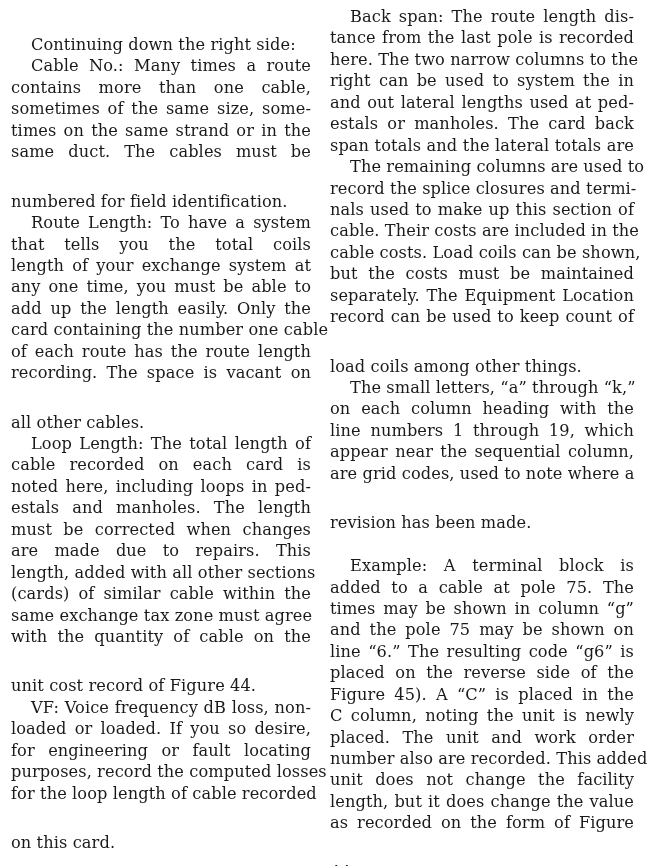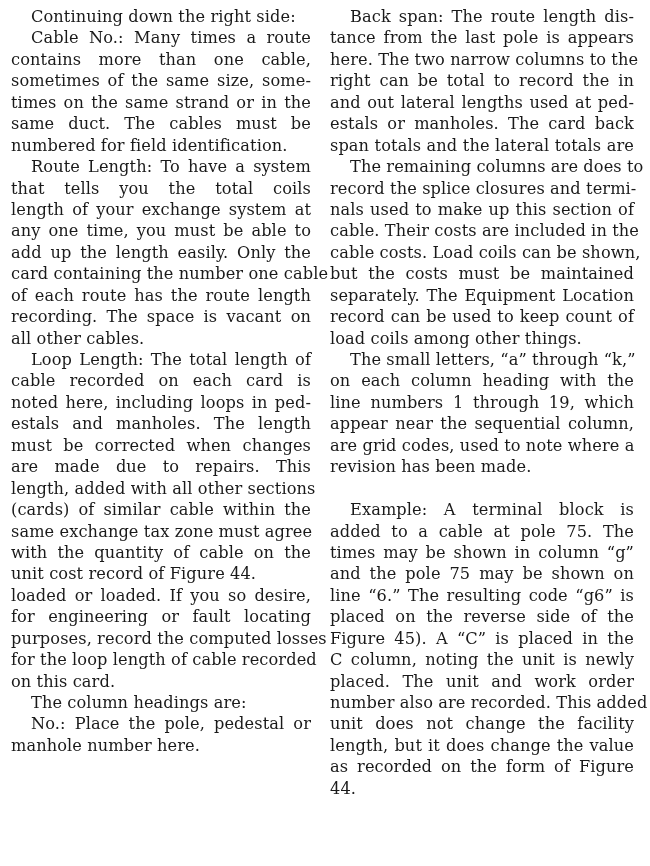--- a/index.html
+++ b/index.html
@@ -5,21 +5,21 @@
     html, body { margin: 0; padding: 0; background: #ffffff; }
     body { width: 650px; height: 866px; overflow: hidden; position: relative;
            font-family: "DejaVu Serif", "Liberation Serif", serif; color: #1a1a1a; }
     .col { position: absolute; top: 6px; }
     #col-left { left: 11px; width: 300px; }
     #col-right { left: 330px; width: 304px; }
     .para { margin: 0; }
     .line { display: block; height: 21.45px; line-height: 21.45px; font-size: 16.2px;
             white-space: nowrap; text-align: justify; text-align-last: justify;
             letter-spacing: 0.1px; }
-    .line.last { text-align-last: left; }
+    .line.last { text-align-last: left; margin-top: 28px; }
     .line.indent { padding-left: 20px; }
     .gap { height: 21.45px; }
     b.lead { font-weight: normal; }
   </style>
 </head>
 <body>
 
 <div class="col" id="col-left">
     <div class="para">
       <span class="line indent last">Continuing down the right side:</span>
@@ -50,46 +50,47 @@
       <span class="line">estals and manholes. The length</span>
       <span class="line">must be corrected when changes</span>
       <span class="line">are made due to repairs. This</span>
       <span class="line">length, added with all other sections</span>
       <span class="line">(cards) of similar cable within the</span>
       <span class="line">same exchange tax zone must agree</span>
       <span class="line">with the quantity of cable on the</span>
       <span class="line last">unit cost record of Figure 44.</span>
     </div>
     <div class="para">
+      <span class="line indent">VF: Voice frequency dB loss, non-</span>
       <span class="line">loaded or loaded. If you so desire,</span>
       <span class="line">for engineering or fault locating</span>
       <span class="line">purposes, record the computed losses</span>
       <span class="line">for the loop length of cable recorded</span>
       <span class="line last">on this card.</span>
     </div>
     <div class="para">
       <span class="line indent last">The column headings are:</span>
     </div>
     <div class="para">
       <span class="line indent">No.: Place the pole, pedestal or</span>
       <span class="line last">manhole number here.</span>
     </div>
   </div>
 <div class="col" id="col-right">
     <div class="para">
       <span class="line indent">Back span: The route length dis-</span>
-      <span class="line">tance from the last pole is appears</span>
+      <span class="line">tance from the last pole is recorded</span>
       <span class="line">here. The two narrow columns to the</span>
-      <span class="line">right can be total to record the in</span>
+      <span class="line">right can be used to system the in</span>
       <span class="line">and out lateral lengths used at ped-</span>
       <span class="line">estals or manholes. The card back</span>
       <span class="line">span totals and the lateral totals are</span>
     </div>
     <div class="para">
-      <span class="line indent">The remaining columns are does to</span>
+      <span class="line indent">The remaining columns are used to</span>
       <span class="line">record the splice closures and termi-</span>
       <span class="line">nals used to make up this section of</span>
       <span class="line">cable. Their costs are included in the</span>
       <span class="line">cable costs. Load coils can be shown,</span>
       <span class="line">but the costs must be maintained</span>
       <span class="line">separately. The Equipment Location</span>
       <span class="line">record can be used to keep count of</span>
       <span class="line last">load coils among other things.</span>
     </div>
     <div class="para">

